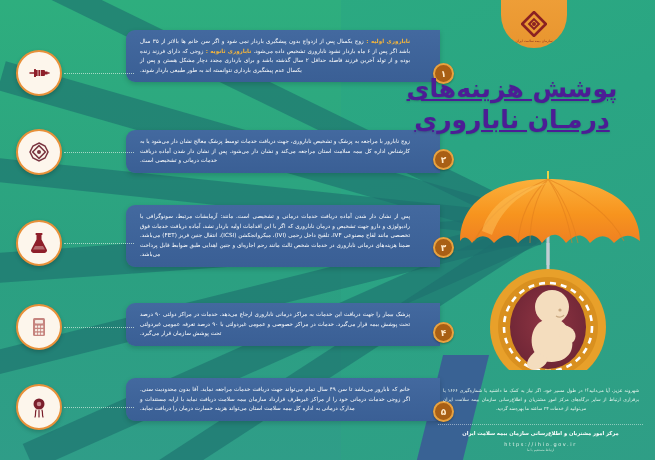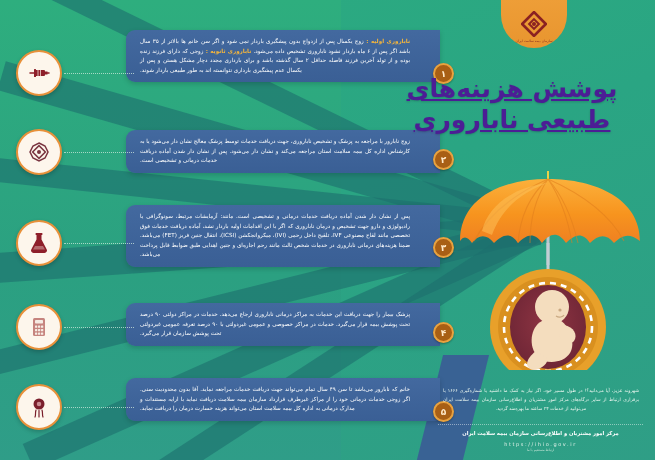--- a/index.html
+++ b/index.html
@@ -176,21 +176,21 @@
         <path d="M32 14 L44 26 L32 38 L20 26 Z" transform="translate(0,6)"></path>
       </g>
       <circle cx="32" cy="32" r="5" fill="#8b2222"></circle>
       <rect x="10" y="10" width="44" height="44" fill="none" stroke="#8b2222" stroke-width="4" transform="rotate(45 32 32)"></rect>
     </svg>
     <div class="logo-caption">سازمان بیمه سلامت ایران</div>
   </div>
 
   <div class="title-wrap">
     <div class="title-line">پوشش هزینه‌های</div>
-    <div class="title-line">طبیعی ناباروری</div>
+    <div class="title-line">درمـان ناباروری</div>
   </div>
 
   <div class="illus">
     <svg viewBox="0 0 195 205" width="195" height="205">
       <defs>
         <linearGradient id="umbG" x1="0" y1="0" x2="0" y2="1">
           <stop offset="0%" stop-color="#fbb03b"></stop>
           <stop offset="55%" stop-color="#f7941e"></stop>
           <stop offset="100%" stop-color="#ef8022"></stop>
         </linearGradient>

